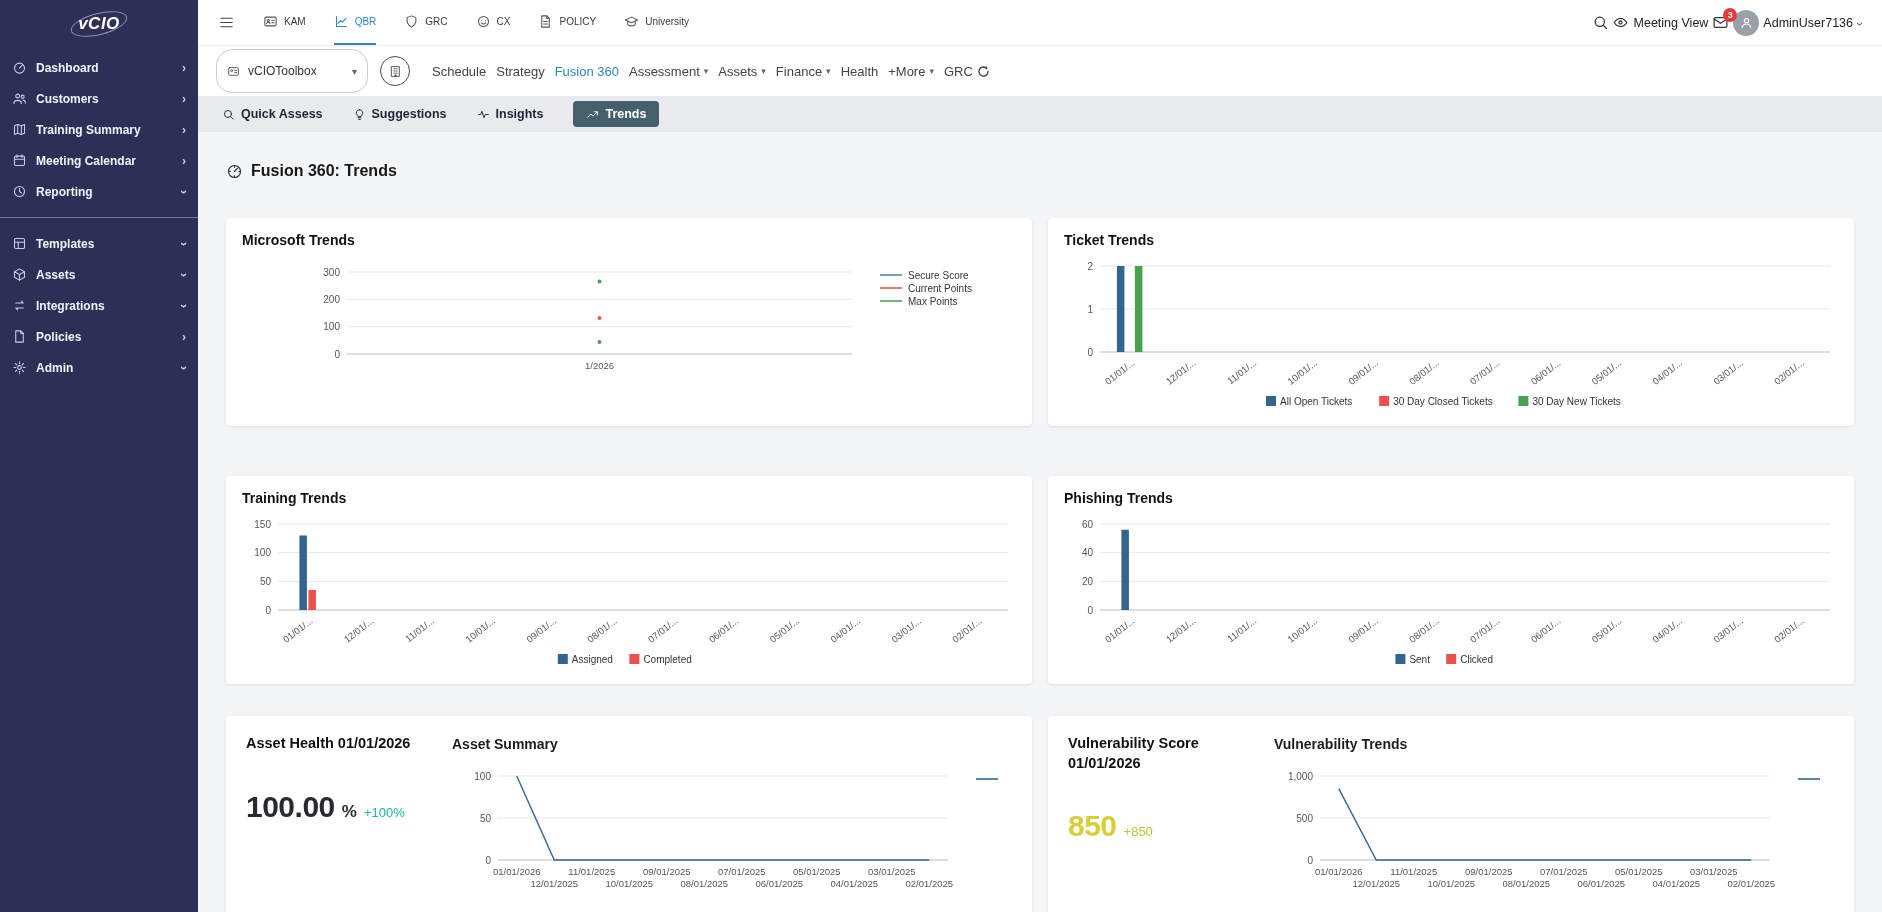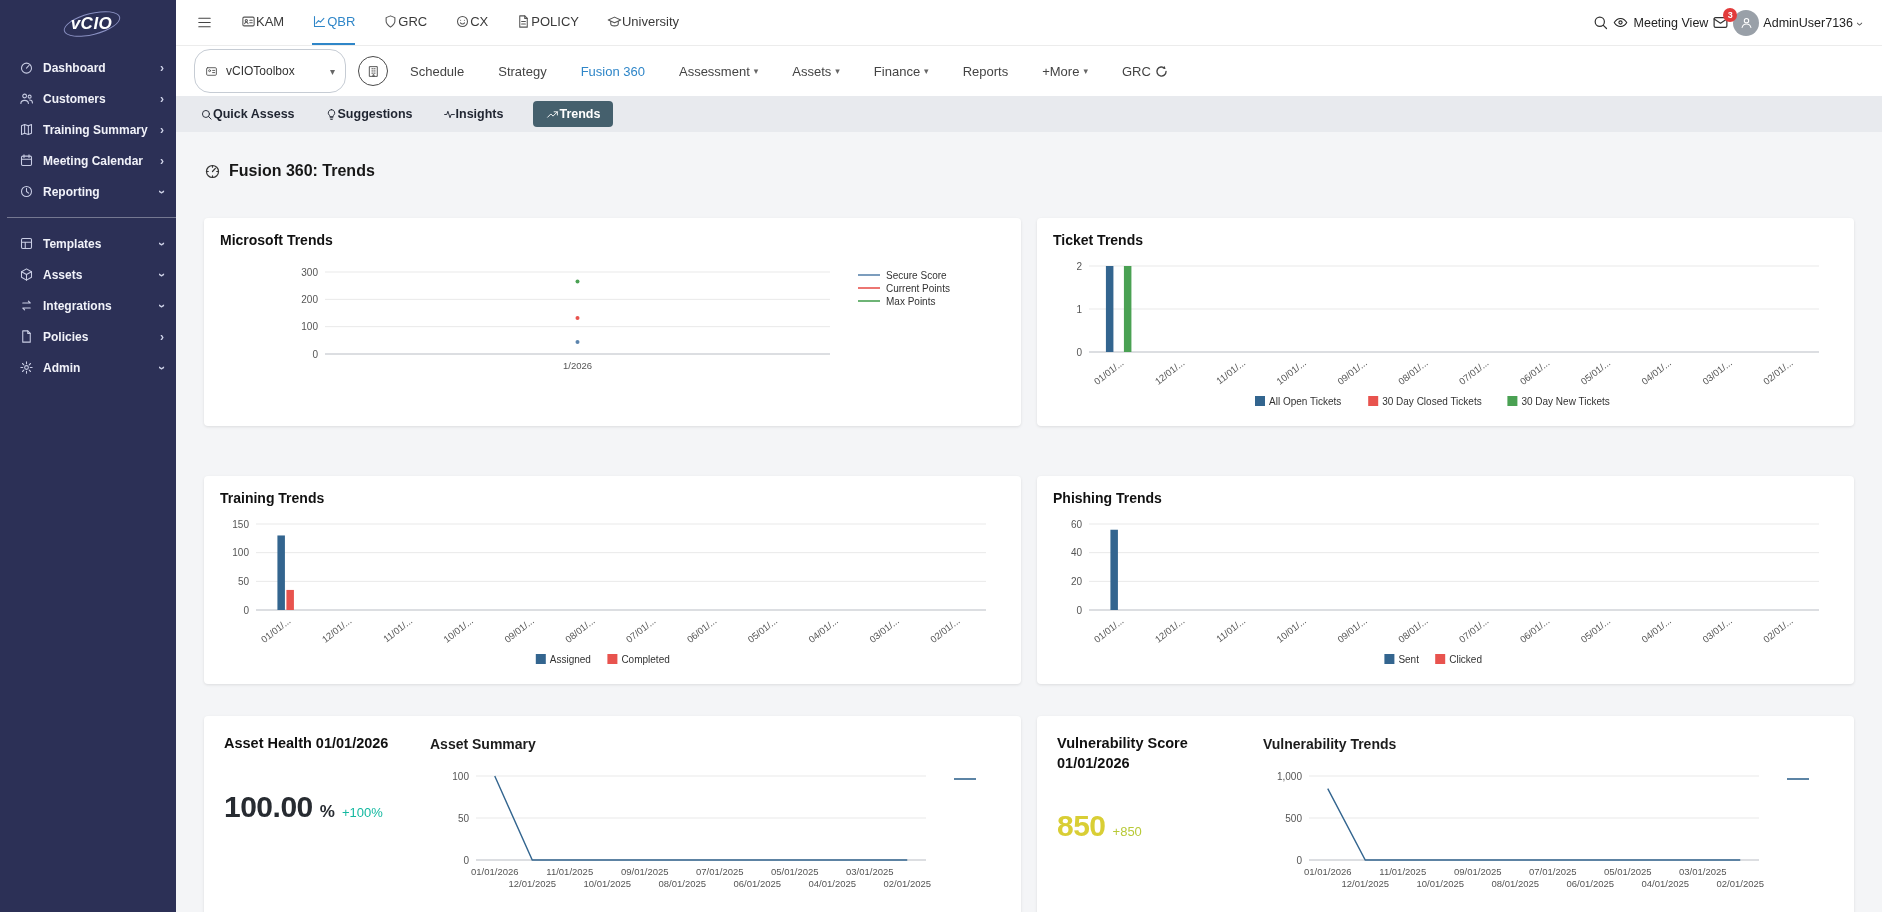--- a/index.html
+++ b/index.html
@@ -1,60 +1,60 @@
 <!DOCTYPE html>
 <html><head>
 <meta charset="utf-8">
 <style>
   * { box-sizing: border-box; margin: 0; padding: 0; }
   html,body { width:1882px; height:912px; overflow:hidden; }
   body { font-family:"Liberation Sans", sans-serif; background:#f4f5f7; color:#222; }
   .app { display:flex; height:100%; }
 
   
-  .sidebar { width:176px; background:#2c3056; color:#fff; flex-shrink:0; display:flex; flex-direction:column;padding-left:7px; }
+  .sidebar { width:198px; background:#2c3056; color:#fff; flex-shrink:0; display:flex; flex-direction:column; }
   .logo { height:48px; display:flex; align-items:center; justify-content:center; position:relative; }
   .logo-text { font-size:17px; font-weight:700; font-style:italic; letter-spacing:.5px; position:relative; z-index:1; }
   .logo-orbit { position:absolute; width:58px; height:22px; border:1px solid #8a90c2; border-radius:50%; transform:rotate(-14deg); }
   .nav { padding-top:4px; }
   .nav-item { display:flex; align-items:center; gap:9px; padding:8px 12px; font-size:12px; font-weight:700; cursor:pointer; color:#f1f2f9; }
   .nav-item .ic { color:#c9cde4; flex-shrink:0; }
   .chev { margin-left:auto; font-size:12px; color:#cfd3e8; line-height:1; }
   .chev.down { transform:rotate(90deg); }
   .side-divider { border-top:1px solid rgba(255,255,255,.35); margin:10px 0 10px 0; }
 
   
   .main { flex:1; display:flex; flex-direction:column; min-width:0; }
 
   .topbar { height:46px; background:#fff; display:flex; align-items:center; padding:0 20px; border-bottom:1px solid #ececec; }
   .hamburger { margin-right:28px; cursor:pointer; color:#444; display:flex; }
   .tabs { display:flex; gap:28px; height:100%; }
-  .tab { display:flex; align-items:center; font-size:13px; font-weight:400; color:#3a3a3a; height:100%; border-bottom:2px solid transparent; cursor:pointer;justify-content:center; }
+  .tab { display:flex; align-items:center; gap:6px; font-size:10px; font-weight:400; color:#3a3a3a; height:100%; border-bottom:2px solid transparent; cursor:pointer;justify-content:center; }
   .tab .ic { color:#555; }
   .tab.active { color:#2f86c8; border-bottom-color:#2f86c8; }
   .tab.active .ic { color:#2f86c8; }
   .topbar-right { margin-left:auto; display:flex; align-items:center; gap:4px; }
   .mv { display:flex; align-items:center; gap:6px; font-size:12.5px; color:#222; cursor:pointer; }
   .mail-wrap { position:relative; cursor:pointer; display:flex; }
   .badge { position:absolute; top:-6px; right:-8px; background:#e23b3b; color:#fff; font-size:9px; font-weight:700; min-width:14px; height:14px; border-radius:8px; display:flex; align-items:center; justify-content:center; padding:0 3px; }
   .avatar { width:26px; height:26px; border-radius:50%; background:#99a0a8; display:flex; align-items:center; justify-content:center; color:#fff; }
   .user { display:flex; align-items:flex-end; gap:5px; font-size:12.5px; color:#222; cursor:pointer; }
 
   .subnav { height:50px; background:#fff; display:flex; align-items:center; padding:0 18px; gap:12px; }
   .selector { border:1px solid #c6ccd4; border-radius:16px; height:44px; display:flex; align-items:center; gap:8px; padding:0 10px; font-size:12px; color:#333; width:152px; cursor:pointer; }
   .selector .caret { margin-left:auto; font-size:10px; color:#666; }
   .circle-btn { width:30px; height:30px; border:1.5px solid #4a4a4a; border-radius:50%; display:flex; align-items:center; justify-content:center; cursor:pointer; color:#4a4a4a; }
-  .subnav-links { display:flex; gap:34px; margin-left:10px; align-items:center; }
+  .subnav-links { display:flex; gap:10px; margin-left:10px; align-items:center; }
   .slink { font-size:13px; color:#444; cursor:pointer; display:flex; align-items:center; gap:4px; }
   .slink .caret { font-size:9px; color:#666; }
   .slink.active { color:#2f86c8; }
   .slink .ic { color:#444; }
 
   .toolbar { height:36px; background:#e8eaee; display:flex; align-items:center; padding:0 24px; gap:30px; flex-shrink:0; }
-  .tbtn { display:flex; align-items:center; font-size:12.5px; font-weight:700; color:#1f2430; cursor:pointer; }
+  .tbtn { display:flex; align-items:center; gap:6px; font-size:12.5px; font-weight:700; color:#1f2430; cursor:pointer; }
   .tbtn .ic { color:#1f2430; }
   .tbtn.active { background:#45606d; color:#fff; padding:6px 13px; border-radius:4px; }
   .tbtn.active .ic { color:#fff; }
 
   .content { flex:1; overflow:hidden; padding:18px 28px 0 28px; }
   .page-title { display:flex; align-items:center; gap:8px; font-size:16px; font-weight:700; color:#171717; margin:12px 0 38px 0; }
   .page-title .ic { color:#333; }
 
   .row { display:flex; gap:16px; }
   .row1 { margin-bottom:50px; }
@@ -334,21 +334,21 @@
           </span>
         <span class="slink">
             <span>Assets</span>
             <span class="caret">▾</span>
           </span>
         <span class="slink">
             <span>Finance</span>
             <span class="caret">▾</span>
           </span>
         <span class="slink">
-            <span>Reports</span>
+            <span>Health</span>
           </span>
         <span class="slink">
             <span>+More</span>
             <span class="caret">▾</span>
           </span>
         <span class="slink">
             <span>GRC</span>
           <span class="ic">
               <svg class="i sm" viewBox="0 0 16 16">
                 <path d="M13.6 8A5.6 5.6 0 1 1 12 4.1"></path>

